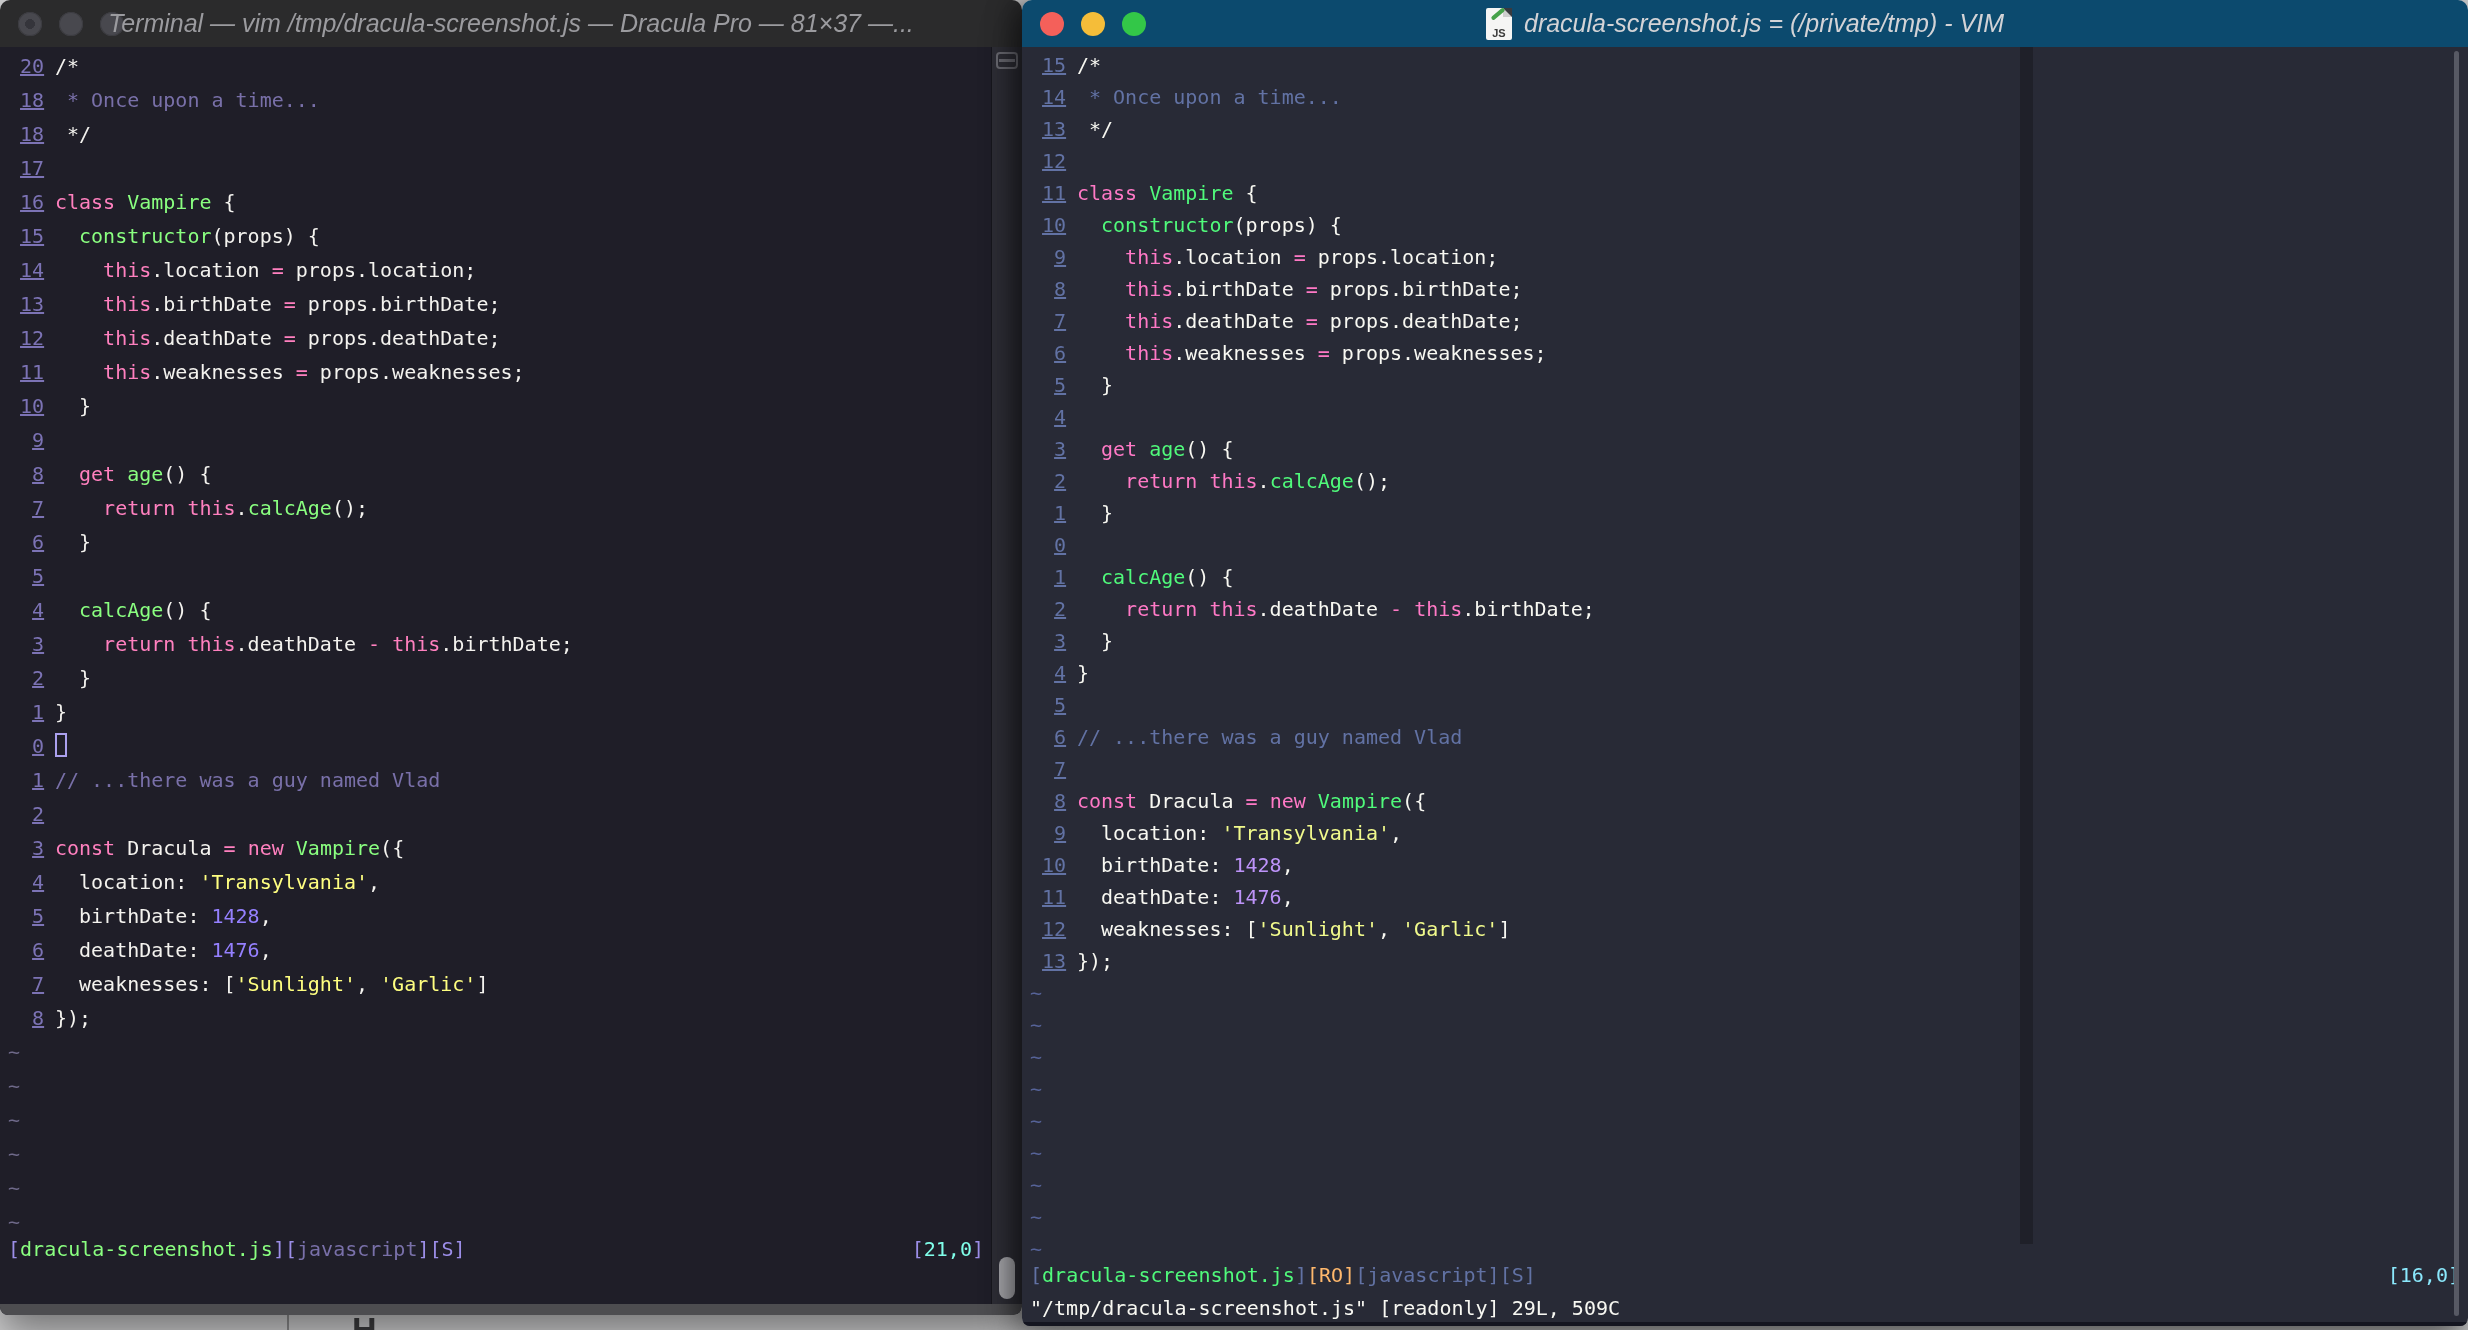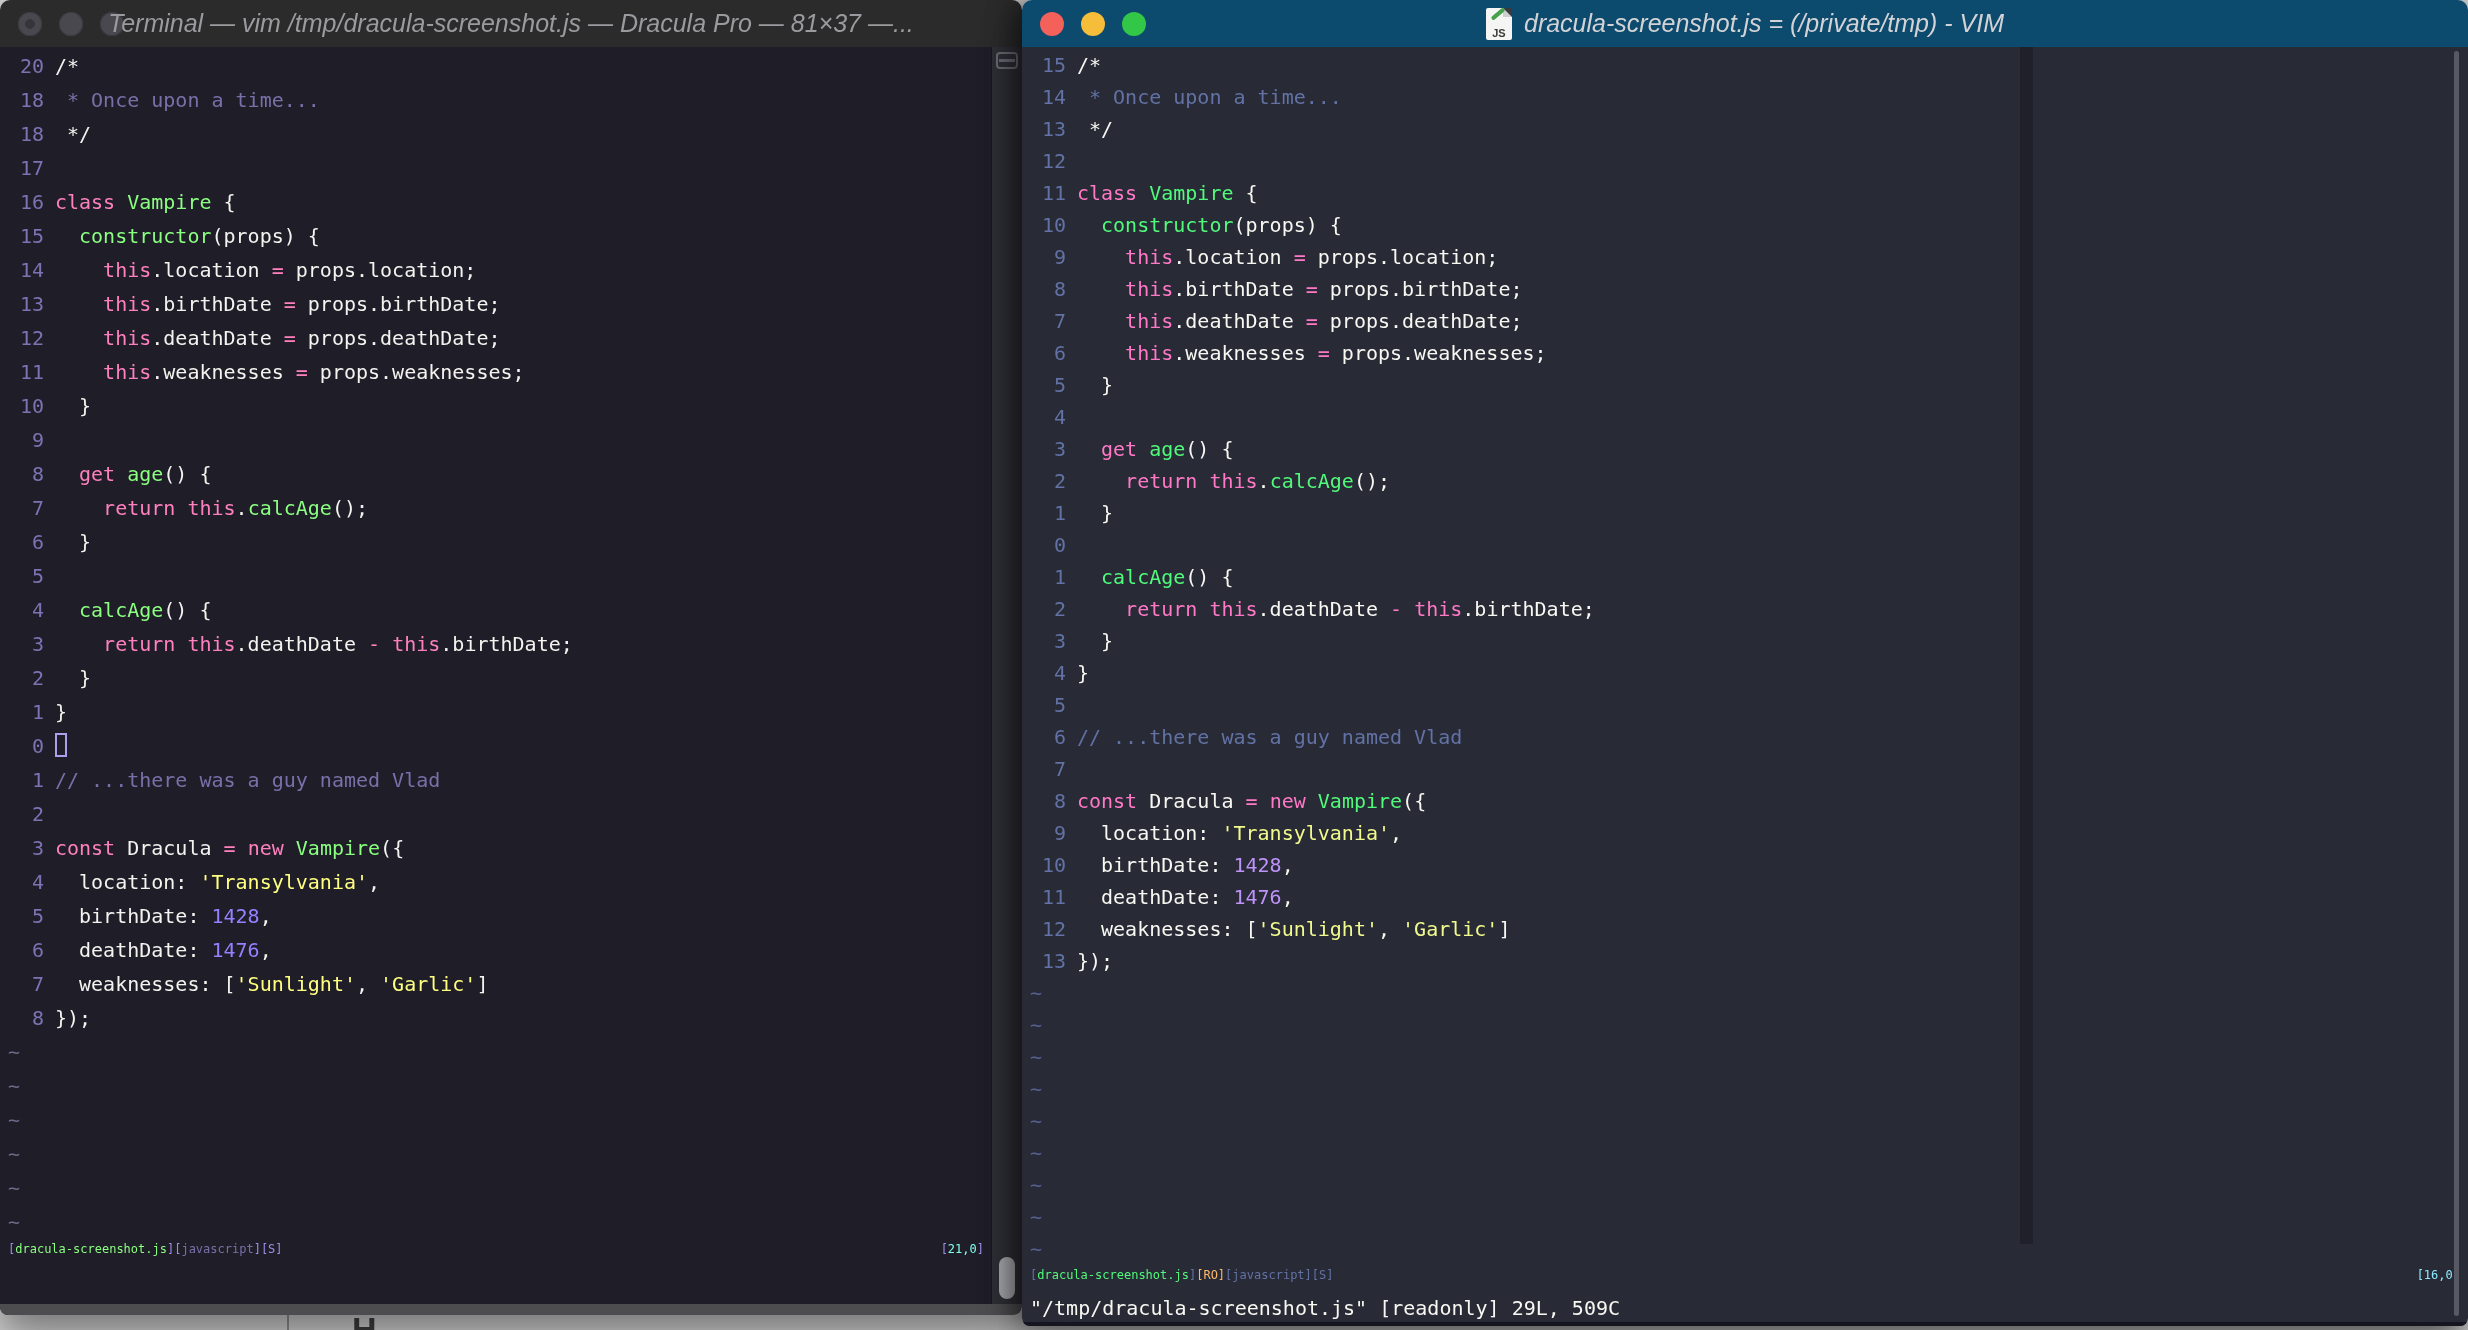--- a/index.html
+++ b/index.html
@@ -37,28 +37,28 @@
              background:#46a24a;transform:rotate(-40deg);border-radius:2px;}
   .doc-js{position:absolute;bottom:1px;left:0;right:0;text-align:center;
              font:bold 11px "Liberation Sans",sans-serif;color:#3b3b3b;}
   
   .term-body{position:absolute;top:47px;left:0;right:0;bottom:0;background:var(--bg);}
   .window.left .term-body{right:30px;}
   .code{position:absolute;top:2px;left:8px;right:0;}
   .row{white-space:pre;font-size:20px;}
   .window.left .row{height:34px;line-height:34px;}
   .window.right .row{height:32px;line-height:32px;}
-  .ln{display:inline-block;width:3ch;text-align:right;margin-right:0.9ch;color:var(--line-number);}
+  .ln{display:inline-block;width:3ch;text-align:right;margin-right:0.9ch;color:var(--line-number);text-decoration:underline;}
   .row.tilde{color:var(--tilde);}
   .tok-fg{color:var(--fg);}  .tok-com{color:var(--comment);}
   .tok-pink{color:var(--pink);} .tok-green{color:var(--green);}
   .tok-yellow{color:var(--yellow);} .tok-purple{color:var(--purple);}
   .cursor-hollow{display:inline-block;width:1ch;height:24px;box-sizing:border-box;
                  border:2px solid var(--cursor-outline);vertical-align:-4px;}
-  .statusline{position:absolute;left:8px;height:34px;line-height:34px;font-size:12px;
+  .statusline{position:absolute;left:8px;height:34px;line-height:34px;font-size:20px;
               white-space:pre;display:flex;justify-content:space-between;}
   .window.left  .statusline{bottom:49px;right:8px;}
   .window.right .statusline{bottom:34px;right:8px;}
   .st-br{color:var(--st-bracket);} .st-file{color:var(--st-file);}
   .st-dim{color:var(--st-dim);}   .st-pos{color:var(--st-pos);}  .st-ro{color:var(--st-ro);}
   .cmdline{position:absolute;left:8px;height:32px;line-height:32px;font-size:20px;
            color:var(--fg);white-space:pre;}
   .window.left .cmdline{bottom:15px;}
   .window.right .cmdline{bottom:2px;}
   

